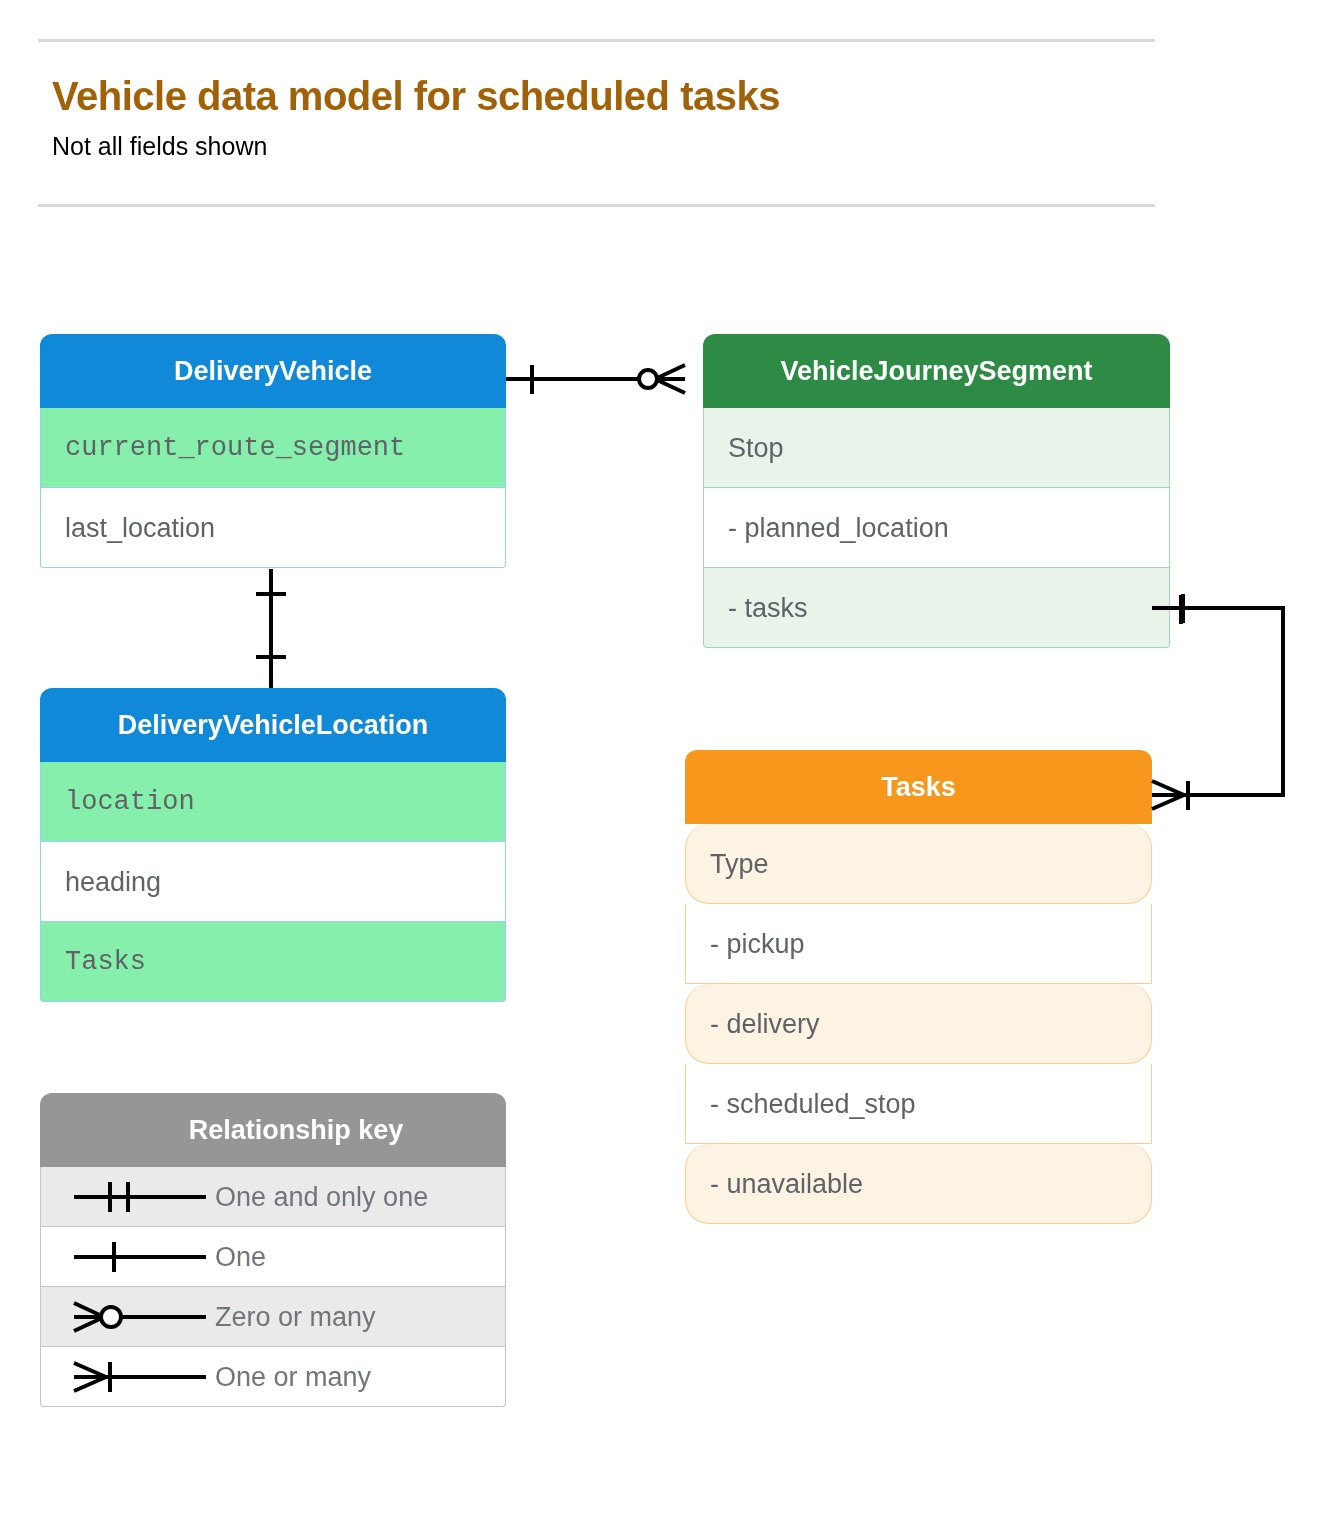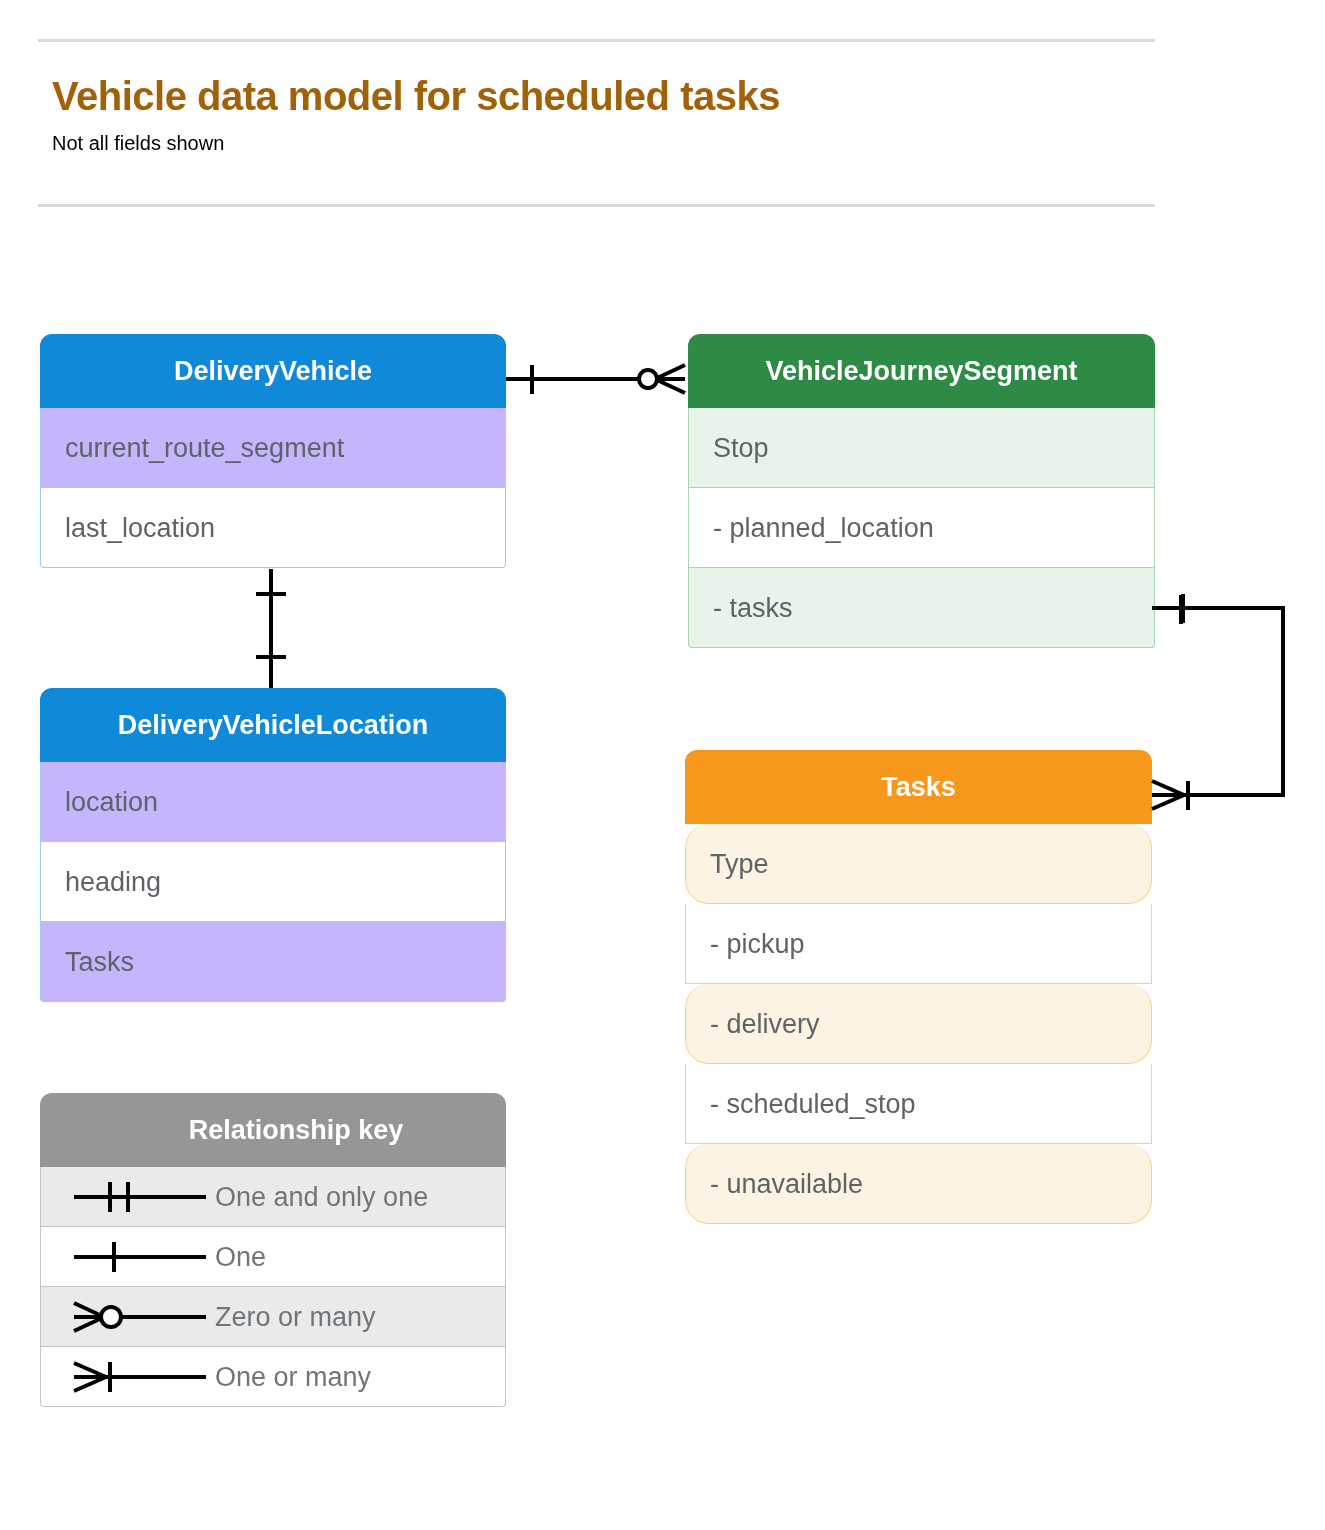--- a/index.html
+++ b/index.html
@@ -33,21 +33,21 @@
     left: 52px; top: 74px;
     font-size: 40px;
     font-weight: bold;
     color: #a16207;
     letter-spacing: -0.5px;
     white-space: nowrap;
   }
   #page-subtitle {
     position: absolute;
     left: 52px; top: 132px;
-    font-size: 20px;
+    font-size: 25px;
     font-weight: normal;
     color: #000000;
     white-space: nowrap;
   }
 
   
   .entity {
     position: absolute;
     box-sizing: border-box;
     border-radius: 12px;
@@ -77,41 +77,41 @@
   }
   .entity-row.indent { }
   .entity-row:last-child {
     border-bottom-left-radius: 4px;
     border-bottom-right-radius: 4px;
   }
 
   
   .theme-blue .entity-header { background: #1089d8; }
   .theme-blue .entity-row { border: 1px solid #9ccdf2; border-top: none; background: #ffffff; }
-  .theme-blue .entity-row.tint { background: #c4b5fd; }
+  .theme-blue .entity-row.tint { background: #86efac; font-family: Liberation Mono, monospace; }
 
   
   .theme-green .entity-header { background: #2e8b46; }
   .theme-green .entity-row { border: 1px solid #a6d6b2; border-top: none; background: #ffffff; }
   .theme-green .entity-row.tint { background: #e8f3ea; }
 
   
   .theme-orange .entity-header { background: #f7981d; }
   .theme-orange .entity-row { border: 1px solid #fbcf8b; border-top: none; background: #ffffff; }
   .theme-orange .entity-row.tint { background: #fdf3e2; border-radius: 24px; }
 
   
   .theme-gray .entity-header { background: #969696; padding-left: 46px; }
   .theme-gray .entity-row { border: 1px solid #c4c4c4; border-top: none; background: #ffffff; }
   .theme-gray .entity-row.tint { background: #eaeaea; }
 
   
   #entity-delivery-vehicle { left: 40px; top: 334px; width: 466px; border-radius: 10px; }
   #entity-delivery-vehicle-location { left: 40px; top: 688px; width: 466px; }
-  #entity-vehicle-journey-segment { left: 688px; top: 334px; width: 467px; }
+  #entity-vehicle-journey-segment { left: 703px; top: 334px; width: 467px; }
   #entity-tasks { left: 685px; top: 750px; width: 467px; }
   #legend-box { left: 40px; top: 1093px; width: 466px; }
 
   
   .legend-row {
     box-sizing: border-box;
     height: 60px;
     display: flex;
     align-items: center;
     font-size: 27px;

